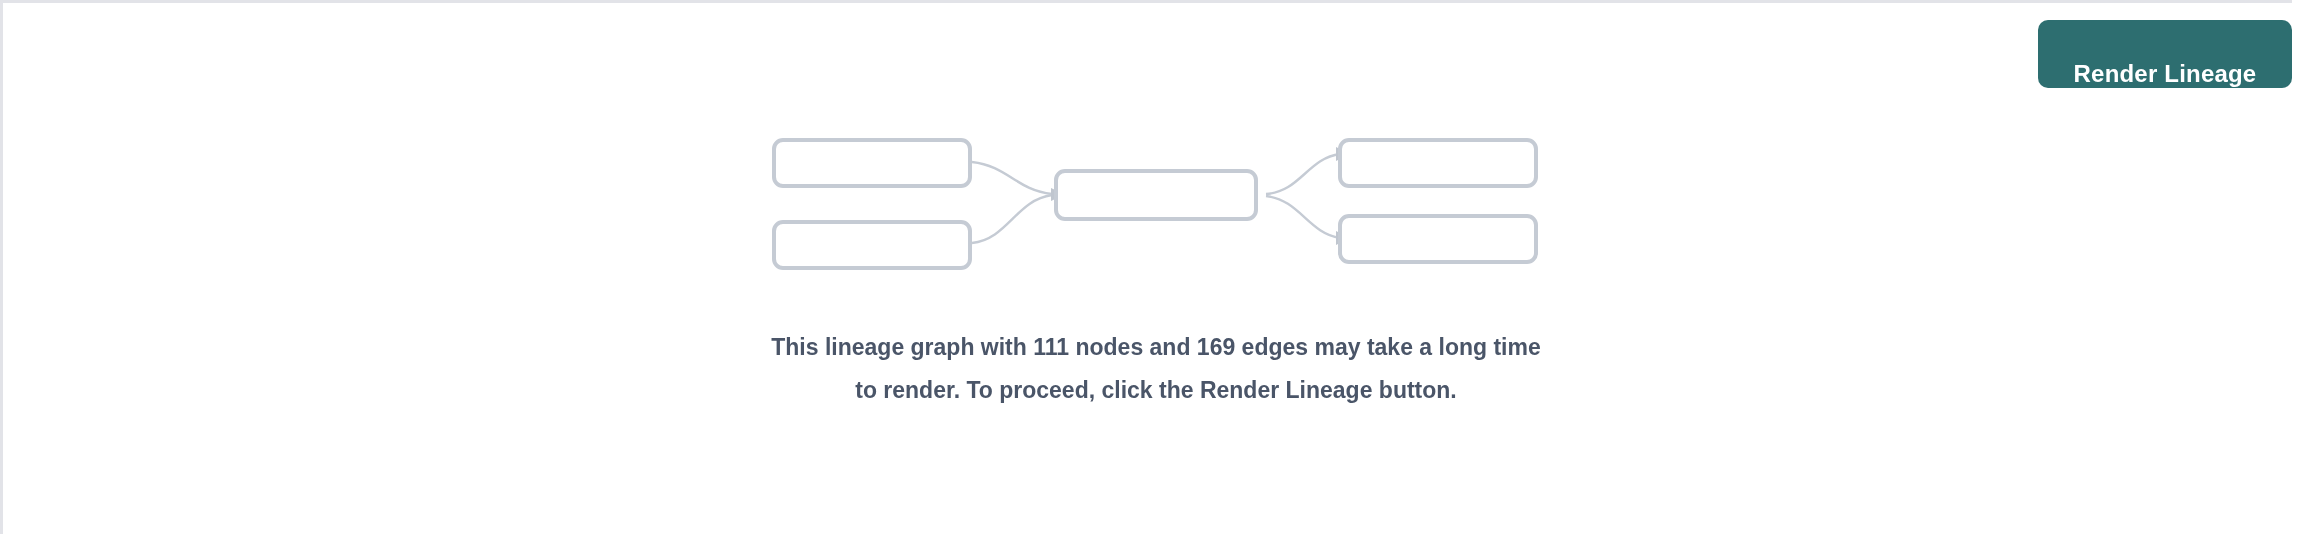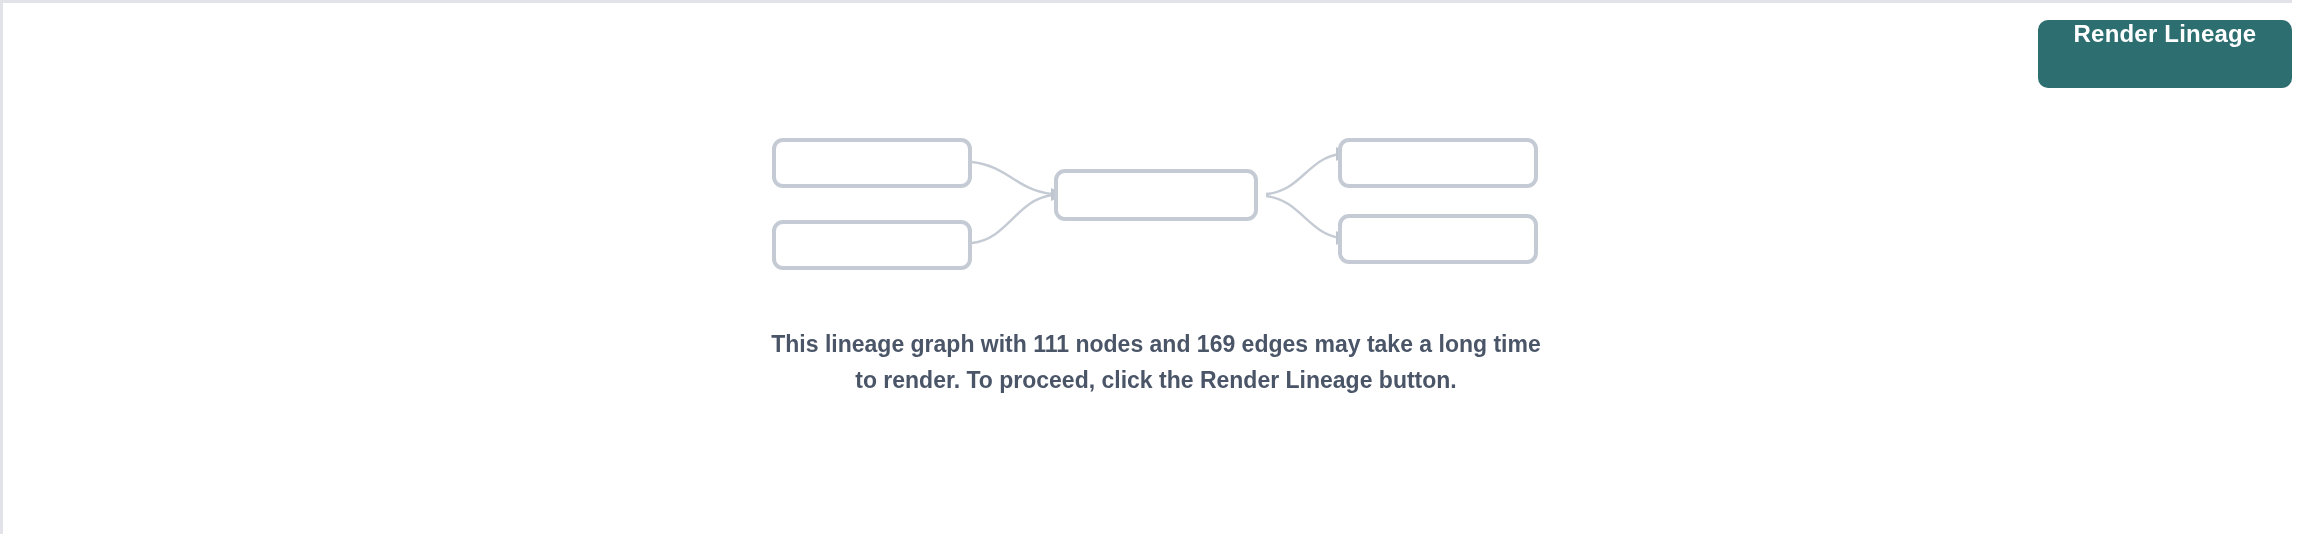--- a/index.html
+++ b/index.html
@@ -49,21 +49,21 @@
     background: #2d6e70;
     color: #ffffff;
     border: none;
     border-radius: 10px;
     font-family: "Liberation Sans", sans-serif;
     font-size: 24px;
     font-weight: bold;
     letter-spacing: 0.2px;
     cursor: pointer;
     display: flex;
-    align-items: flex-start;
+    align-items: flex-end;
     justify-content: center;
     padding: 0;
   }
 
   
   .graph-placeholder {
     position: absolute;
     top: 130px;
     left: 760px;
     width: 800px;
@@ -92,21 +92,21 @@
   
   .lineage-message {
     position: absolute;
     top: 326px;
     left: 770px;
     width: 772px;
     text-align: center;
     font-family: "Liberation Sans", sans-serif;
     font-size: 23px;
     font-weight: bold;
-    line-height: 36px;
+    line-height: 43px;
     color: #4a5568;
   }
 </style>
 </head>
 <body>
 
 <div class="app-panel">
 
   <div class="panel-top-rule"></div>
   <div class="panel-left-rule"></div>

